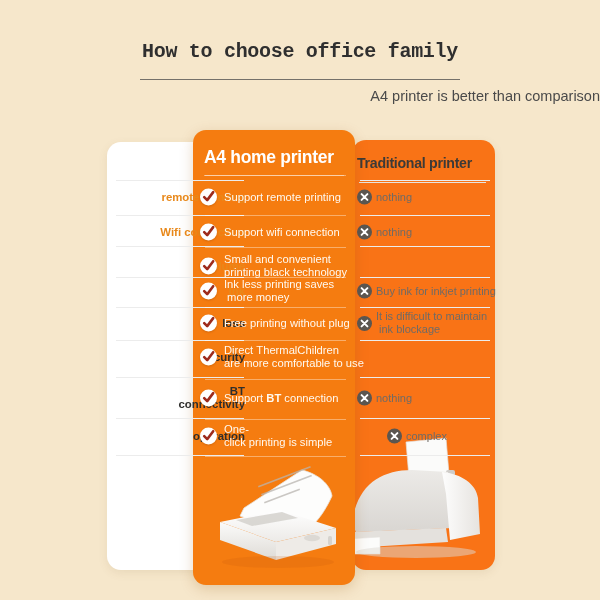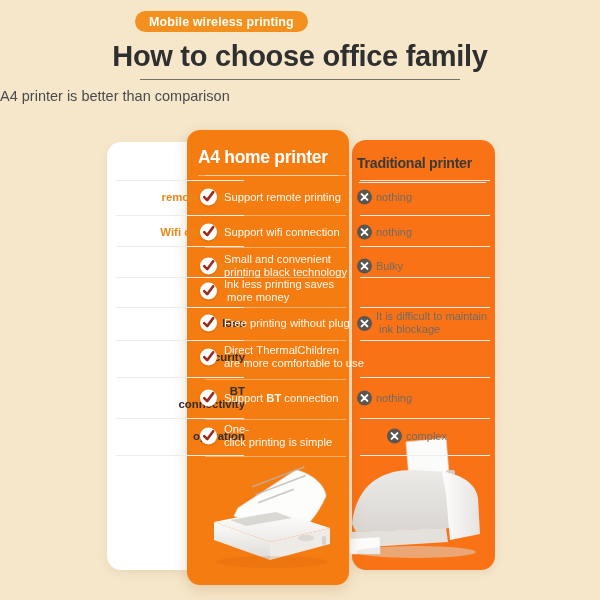--- a/index.html
+++ b/index.html
@@ -16,45 +16,45 @@
     position:absolute;left:135px;top:11px;height:21px;
     display:flex;align-items:center;justify-content:center;
     padding:0 14px;border-radius:11px;
     background:#f4911e;color:#fffdf6;
     font-size:12.5px;font-weight:bold;letter-spacing:.1px;
     white-space:nowrap;
   }
   .title{
     position:absolute;left:0;right:0;top:40px;
     text-align:center;color:#2f2f2f;
-    font-size:29px;font-weight:bold;letter-spacing:-.3px;
+    font-size:20px;font-weight:bold;letter-spacing:-.3px;font-family:Liberation Mono, monospace;
   }
   .title-rule{
     position:absolute;left:140px;width:320px;top:79px;
     height:1px;background:#4a4a4a;opacity:.75;
   }
   .subtitle{
     position:absolute;left:0;right:0;top:88px;
-    text-align:left;color:#4a4a4a;
+    text-align:right;color:#4a4a4a;
     font-size:14.5px;
   }
 
   
   .card-left{
     position:absolute;left:107px;top:142px;width:140px;height:428px;
     background:#ffffff;border-radius:14px;
     box-shadow:0 3px 10px rgba(120,90,40,.10);
   }
   .card-right{
     position:absolute;left:352px;top:140px;width:143px;height:430px;
     background:#f97316;border-radius:14px;
     box-shadow:0 3px 10px rgba(120,90,40,.10);
   }
   .card-center{
-    position:absolute;left:187px;top:130px;width:162px;height:455px;
+    position:absolute;left:193px;top:130px;width:162px;height:455px;
     background:#f57c10;border-radius:13px;
     box-shadow:0 4px 14px rgba(150,80,10,.22);
     overflow:hidden;
   }
 
   
   .head-center{
     position:absolute;left:0;right:0;top:17px;
     padding-left:11px;color:#ffffff;
     font-size:17.5px;font-weight:bold;letter-spacing:-.3px;
@@ -119,21 +119,20 @@
 
   
   .art-center{position:absolute;left:13px;top:326px;width:140px;height:120px;}
   .art-right{position:absolute;left:-2px;top:296px;width:150px;height:128px;}
 </style>
 </head>
 <body>
 
 <div class="page">
 
-  <div class="badge">Mobile wireless printing</div>
   <div class="title">How to choose office family</div>
   <div class="title-rule"></div>
   <div class="subtitle">A4 printer is better than comparison</div>
 
   <div class="card-left"></div>
 
   <div class="card-right">
     <div class="head-right">Traditional printer</div>
     <div class="head-right-rule"></div>
 
@@ -240,36 +239,36 @@
       </div>
       <div class="lbl orange" style="top: 266px;">volume</div>
       <div class="mid" style="top: 266px;">
         <span class="ico-check">
           <svg width="17" height="17" viewBox="0 0 17 17">
             <path d="M4.2 8.6 L7.2 11.6 L13.2 3.6" fill="none" stroke="#9e2b1c" stroke-width="2.6" stroke-linecap="round" stroke-linejoin="round"></path>
           </svg>
         </span>
         <span class="mid-txt">Small&nbsp;and&nbsp;convenient<br>printing&nbsp;black&nbsp;technology</span>
       </div>
-      <div class="rgt" style="top: 266px;">
-        <span class="ico-x">
-          <svg width="15" height="15" viewBox="0 0 15 15">
-            <path d="M4.6 4.6 L10.4 10.4 M10.4 4.6 L4.6 10.4" stroke="#ffffff" stroke-width="2" stroke-linecap="round"></path>
-          </svg>
-        </span>
-        <span class="rgt-txt">Bulky</span>
-      </div>
       <div class="lbl orange" style="top: 291px;">Ink</div>
       <div class="mid" style="top: 291px;">
         <span class="ico-check">
           <svg width="17" height="17" viewBox="0 0 17 17">
             <path d="M4.2 8.6 L7.2 11.6 L13.2 3.6" fill="none" stroke="#9e2b1c" stroke-width="2.6" stroke-linecap="round" stroke-linejoin="round"></path>
           </svg>
         </span>
         <span class="mid-txt">Ink&nbsp;less&nbsp;printing&nbsp;saves<br>&nbsp;more&nbsp;money</span>
+      </div>
+      <div class="rgt" style="top: 291px;">
+        <span class="ico-x">
+          <svg width="15" height="15" viewBox="0 0 15 15">
+            <path d="M4.6 4.6 L10.4 10.4 M10.4 4.6 L4.6 10.4" stroke="#ffffff" stroke-width="2" stroke-linecap="round"></path>
+          </svg>
+        </span>
+        <span class="rgt-txt">Buy&nbsp;ink&nbsp;for&nbsp;inkjet&nbsp;printing</span>
       </div>
       <div class="lbl dark" style="top: 323px;">loss</div>
       <div class="mid" style="top: 323px;">
         <span class="ico-check">
           <svg width="17" height="17" viewBox="0 0 17 17">
             <path d="M4.2 8.6 L7.2 11.6 L13.2 3.6" fill="none" stroke="#9e2b1c" stroke-width="2.6" stroke-linecap="round" stroke-linejoin="round"></path>
           </svg>
         </span>
         <span class="mid-txt">Free&nbsp;printing&nbsp;without&nbsp;plug</span>
       </div>

